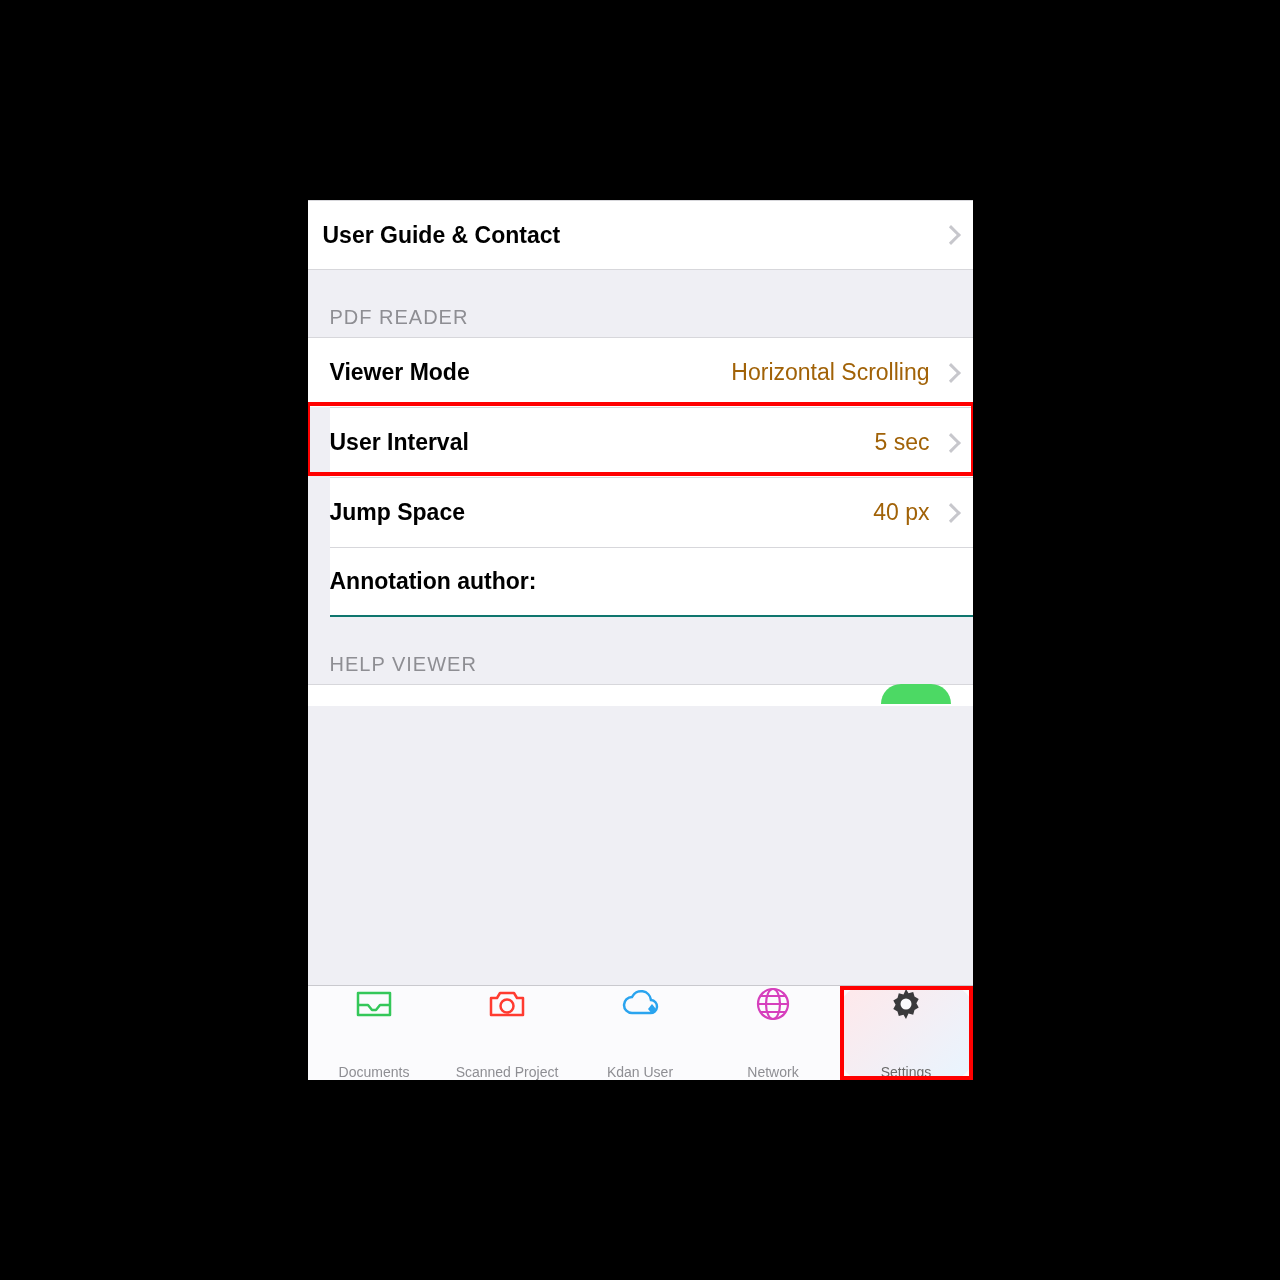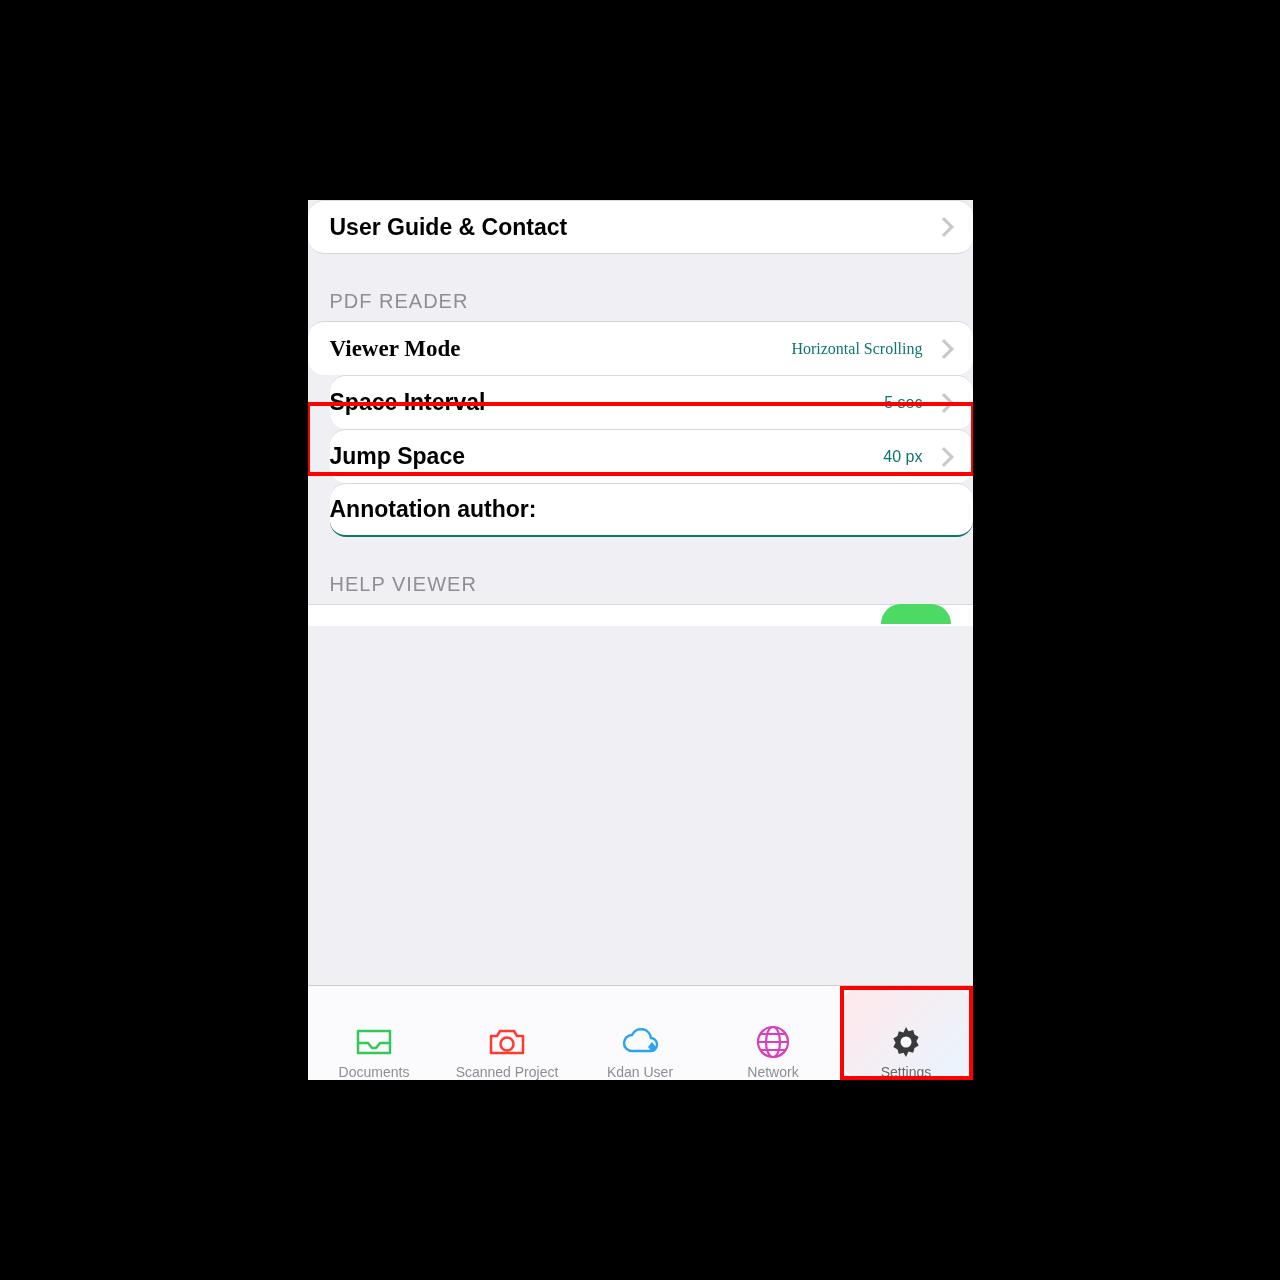--- a/index.html
+++ b/index.html
@@ -27,36 +27,35 @@
   .section-header {
     padding: 36px 22px 8px 22px;
     font-size: 20px;
     letter-spacing: 1px;
     color: #8e8e93;
   }
   .row {
     background: #fff;
     display: flex;
     align-items: center;
-    padding: 0 22px;
-    height: 54px;
+    padding: 0 15px;
+    height: 70px;
     font-size: 23px;
     color: #000;
     font-weight: 600;
     border-top: 1px solid #d7d7db;
     border-bottom: 1px solid #d7d7db;
     position: relative;
-    border-radius: 16px;
   }
   .group .row { border-bottom: none; }
   .group .row + .row { border-top: 1px solid #d7d7db; margin-left: 22px; padding-left: 0; width: calc(100% - 22px); }
   .group .row:last-child { border-bottom: 2px solid #0f766e; }
-  .group .row:first-child { border-top: 1px solid #d7d7db; margin-left: 0; padding-left: 22px; width: 100%; font-family: Liberation Serif, serif; }
+  .group .row:first-child { border-top: 1px solid #d7d7db; margin-left: 0; padding-left: 22px; width: 100%; }
   .row .label { flex: 1 1 auto; }
-  .row .value { color: #0f766e; font-weight: 400; font-size: 16px; padding-right: 8px; }
+  .row .value { color: #a16207; font-weight: 400; font-size: 23px; padding-right: 8px; }
   .chevron {
     width: 14px; height: 14px;
     border-top: 3px solid #c7c7cc;
     border-right: 3px solid #c7c7cc;
     transform: rotate(45deg);
     margin-left: 6px;
     flex: 0 0 auto;
   }
   .highlight-red {
     position: absolute;
@@ -97,21 +96,21 @@
     display: flex;
     align-items: center;
     justify-content: space-around;
     position: relative;
   }
   .tab {
     flex: 1 1 0;
     display: flex;
     flex-direction: column;
     align-items: center;
-    justify-content: flex-end;
+    justify-content: space-between;
     gap: 4px;
     height: 100%;
     position: relative;
   }
   .tab-label { font-size: 14px; color: #8e8e93; }
   .tab.selected {
     background: linear-gradient(135deg, #ffe8ea 0%, #e8f5ff 100%);
     border-radius: 24px;
   }
   .tab.selected .tab-label { color: #6a6a6a; }
@@ -135,21 +134,21 @@
 
     <div class="group">
 
       <div class="row" id="row-viewer-mode">
         <span class="label">Viewer Mode</span>
         <span class="value">Horizontal Scrolling</span>
         <span class="chevron"></span>
       </div>
 
       <div class="row">
-        <span class="label">Space Interval</span>
+        <span class="label">User Interval</span>
         <span class="value">5 sec</span>
         <span class="chevron"></span>
       </div>
 
       <div class="row">
         <span class="label">Jump Space</span>
         <span class="value">40 px</span>
         <span class="chevron"></span>
       </div>
 

